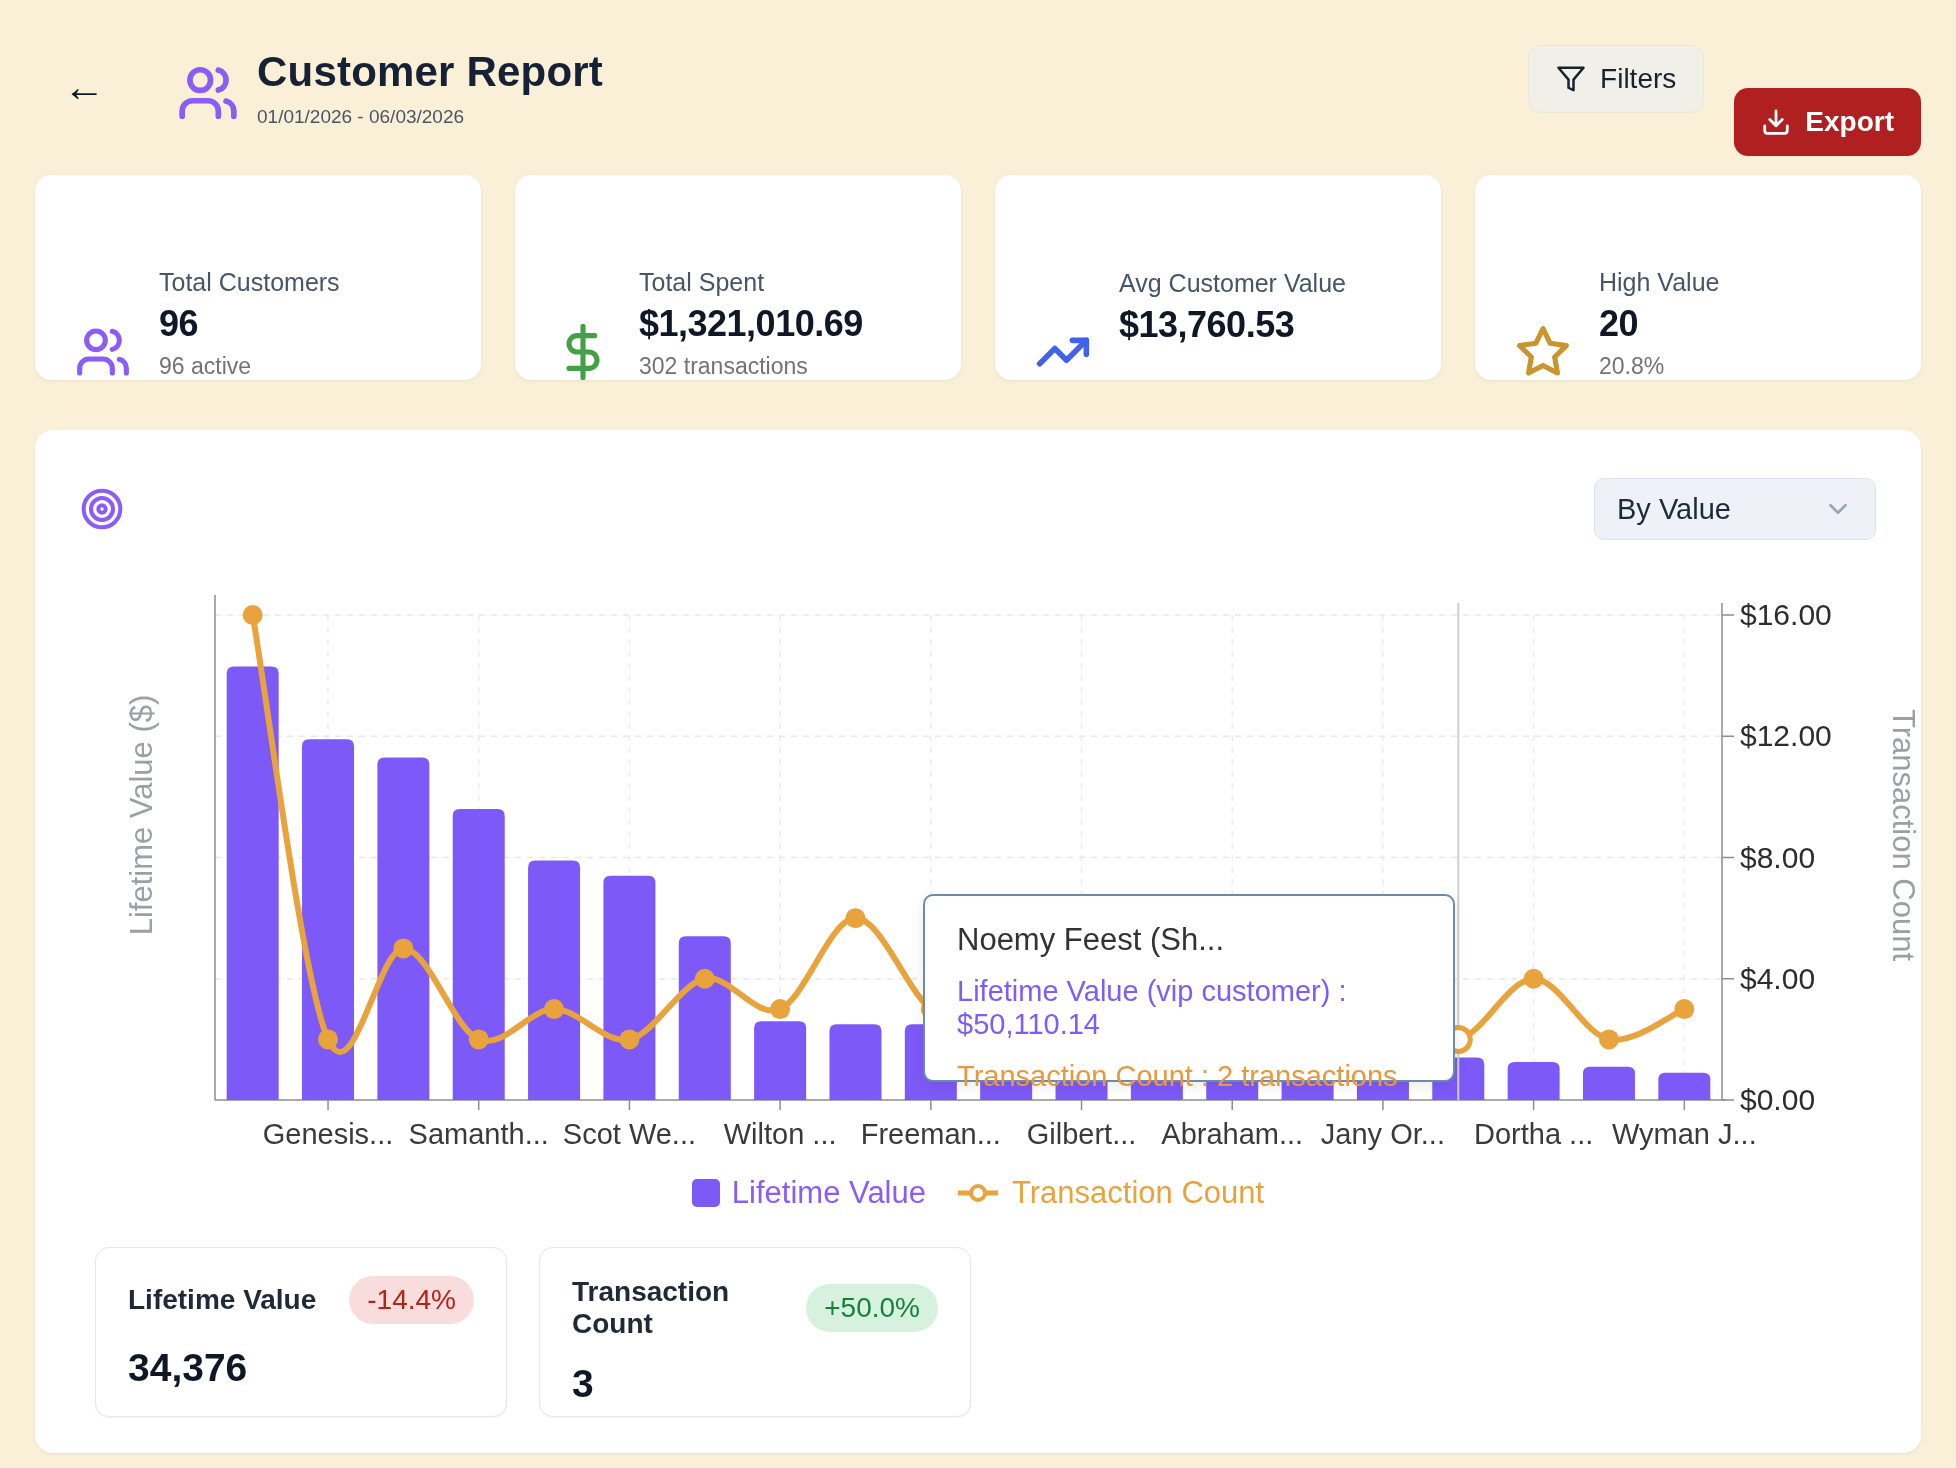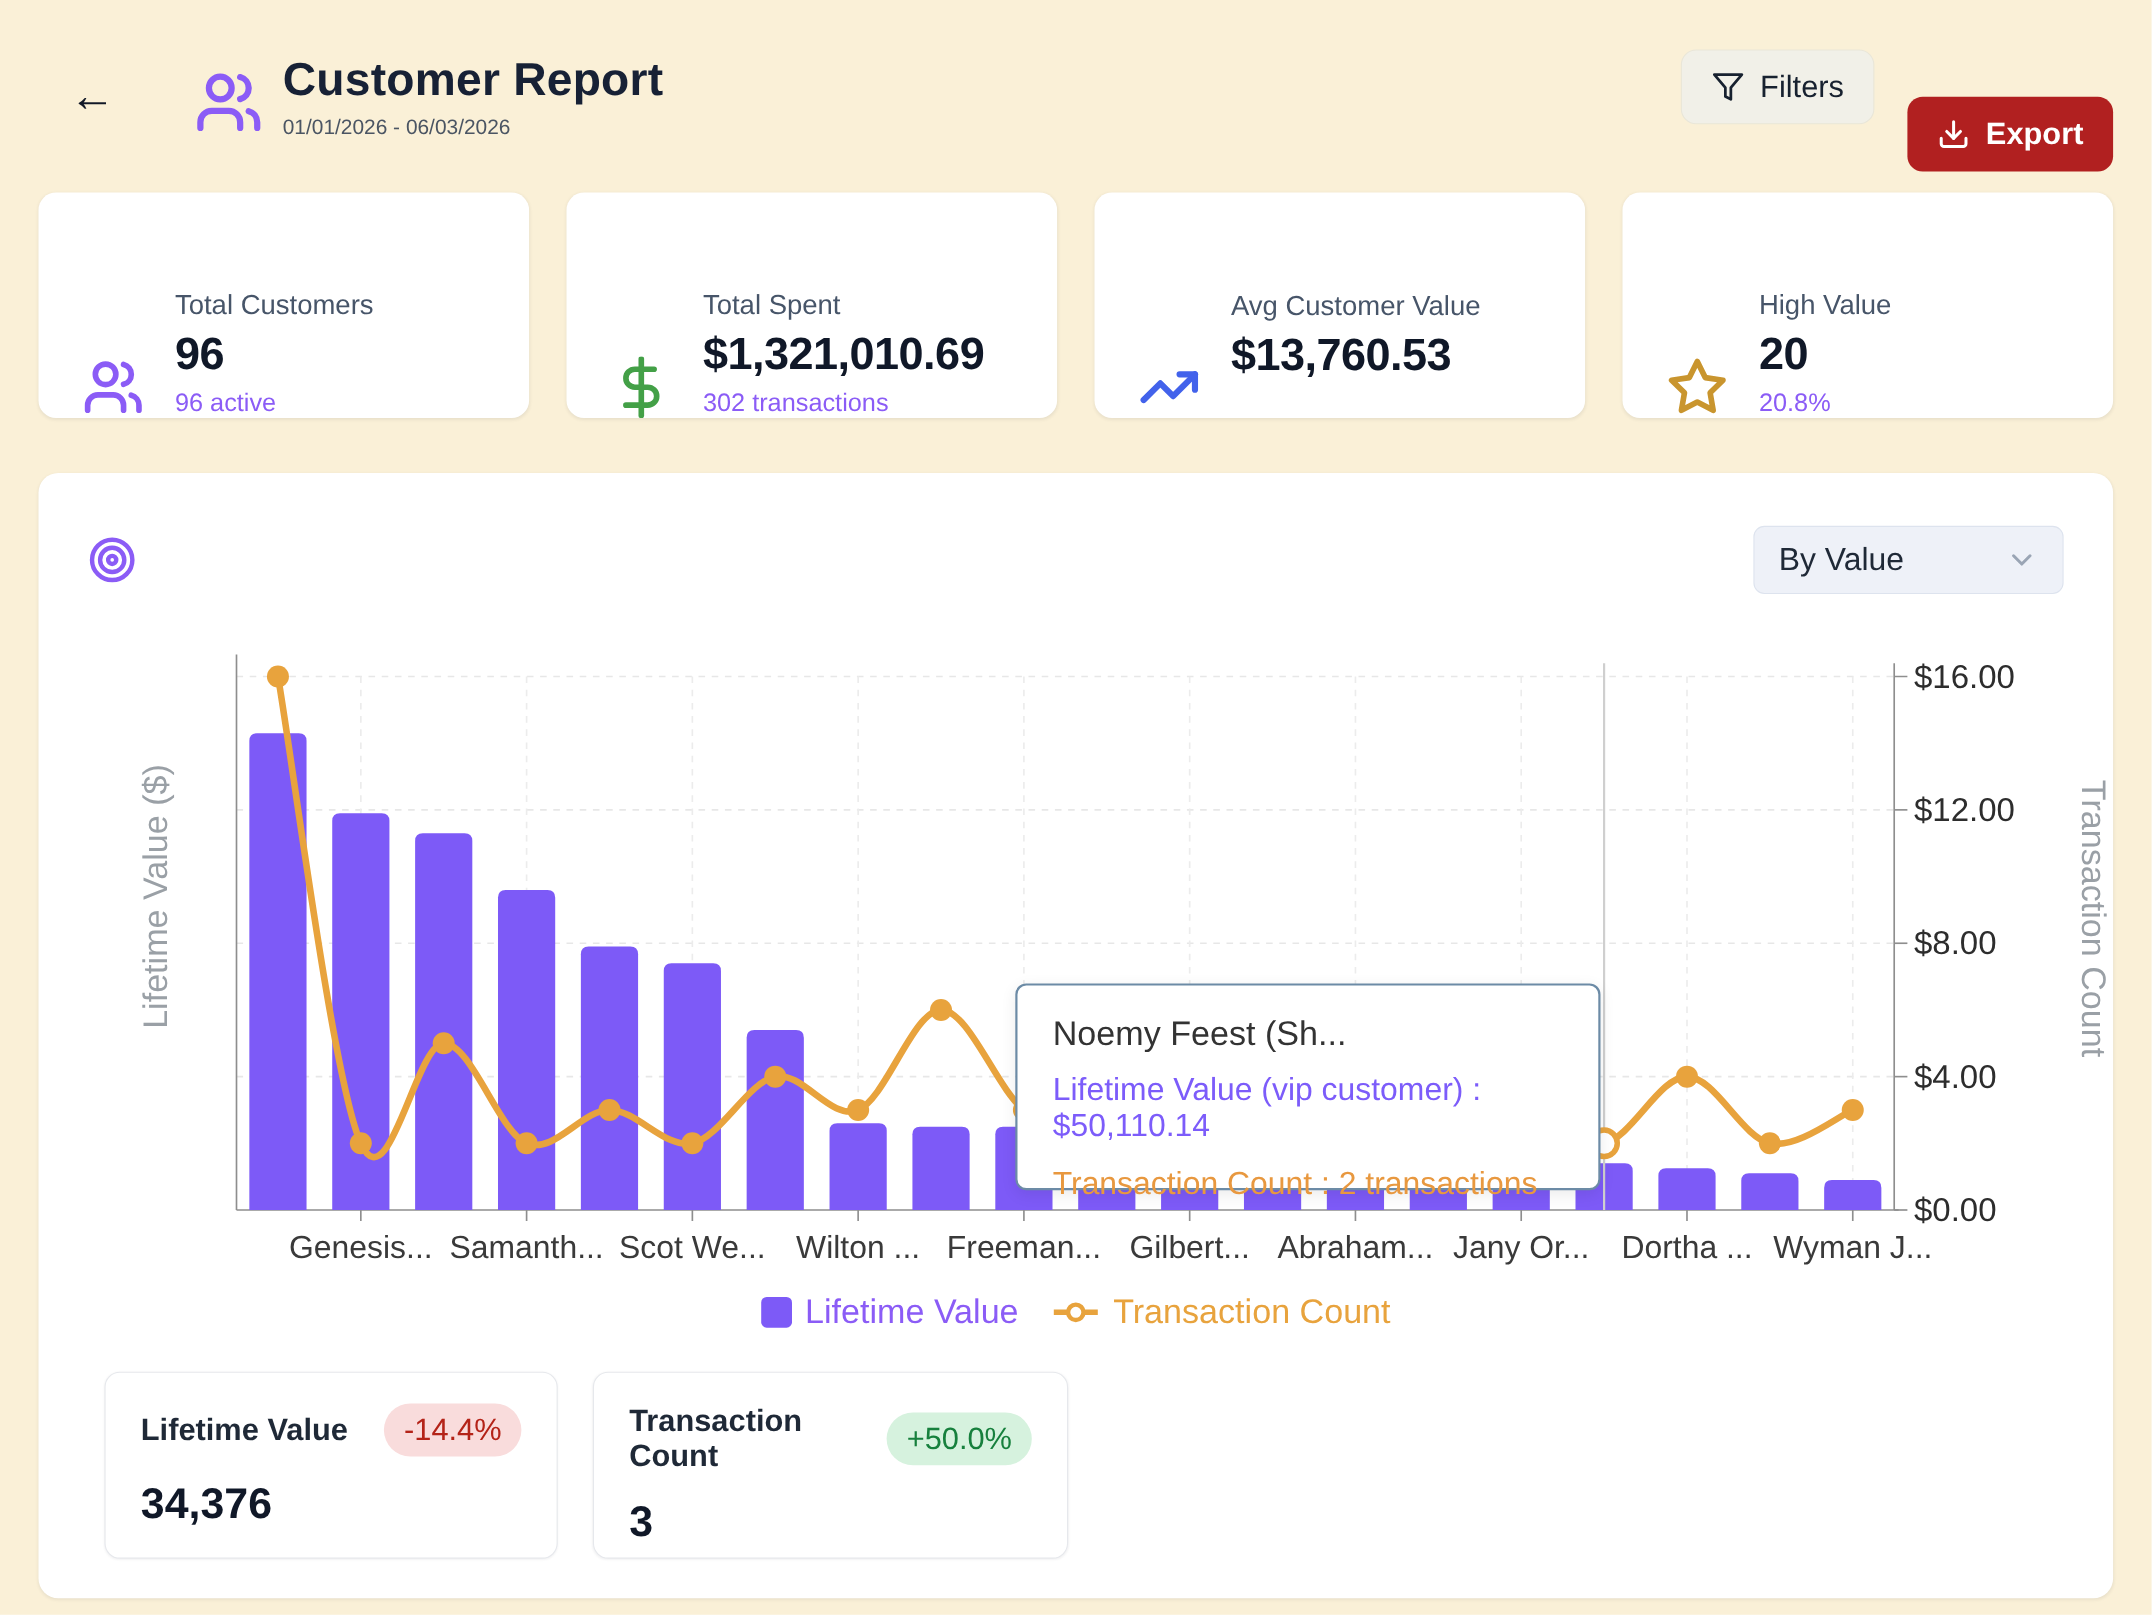--- a/index.html
+++ b/index.html
@@ -19,22 +19,22 @@
   .page-title { font-size:42px; font-weight:bold; color:#172135; letter-spacing:.2px; }
   .page-subtitle { font-size:19px; color:#4b5563; margin-top:10px; }
   .header-actions { position:absolute; right:0; top:15px; display:flex; gap:30px; }
   .btn { display:flex; align-items:center; gap:14px; height:68px; padding:0 27px; border-radius:14px; font-size:28px; border:none; cursor:pointer; font-family:inherit; }
   .btn-filters { background:#f1f0e8; color:#17212f; border:1px solid #e9e6d8; }
   .btn-export { background:#b12020; color:#ffffff; font-weight:bold;margin-top:43px; }
   
   .stats-row { position:absolute; left:35px; top:175px; right:35px; display:flex; gap:34px; }
   .stat-card { flex:1; height:205px; background:#ffffff; border-radius:16px; box-shadow:0 1px 3px rgba(16,24,40,.07); display:flex; align-items:flex-end; padding-left:40px; gap:28px; }
   .stat-text .stat-label { font-size:25px; color:#475569; }
-  .stat-text .stat-value { font-size:41px; font-weight:bold; color:#101828; margin-top:6px; letter-spacing:-.5px; }
-  .stat-text .stat-sub { font-size:23px; color:#8b5cf6; margin-top:8px; min-height:26px; }
+  .stat-text .stat-value { font-size:36px; font-weight:bold; color:#101828; margin-top:6px; letter-spacing:-.5px; }
+  .stat-text .stat-sub { font-size:23px; color:#737373; margin-top:8px; min-height:26px; }
   
   .chart-card { position:absolute; left:35px; top:430px; width:1886px; height:1023px; background:#ffffff; border-radius:18px; box-shadow:0 1px 3px rgba(16,24,40,.07); }
   .chart-header { position:absolute; left:45px; top:48px; right:45px; display:flex; align-items:center; }
   .chart-title { font-size:37px; font-weight:bold; color:#111b2e; margin-left:18px; }
   .chart-select { margin-left:auto; width:282px; height:62px; background:#eef1f8; border:1px solid #dde3ee; border-radius:10px; display:flex; align-items:center; padding:0 22px; font-size:29px; color:#1f2937; cursor:pointer; }
   .chart-select .chev { margin-left:auto; }
   #chart-svg { position:absolute; left:0; top:150px; }
   
   .tooltip { position:absolute; left:888px; top:464px; width:532px; height:188px; background:#ffffff; border:2px solid #6c8ba6; border-radius:10px; box-shadow:0 4px 14px rgba(0,0,0,.08); padding:26px 32px; z-index:5; }
   .tooltip .tt-title { font-size:31px; color:#333333; }

